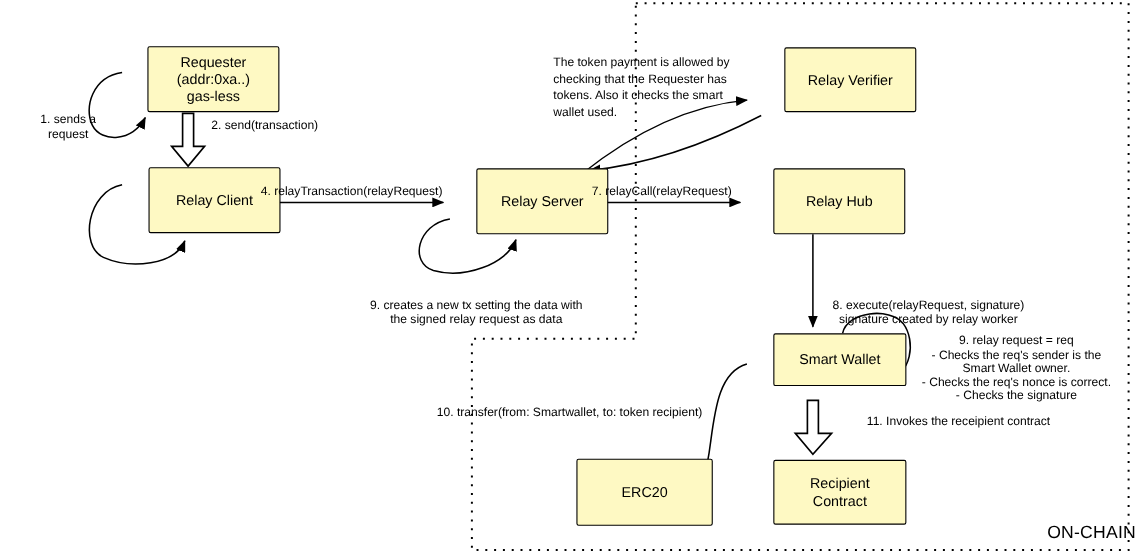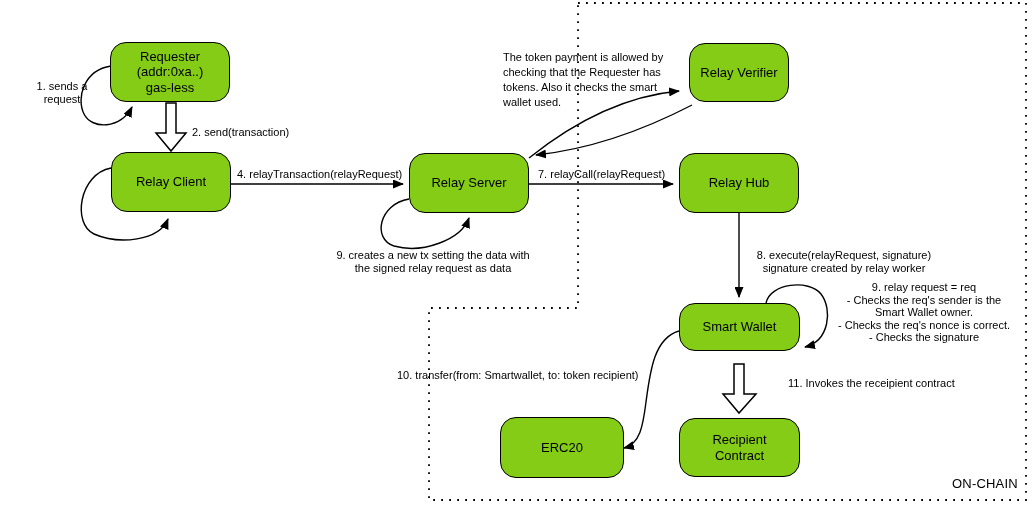--- a/index.html
+++ b/index.html
@@ -9,37 +9,38 @@
     background:#ffffff;
     font-family:"Liberation Sans","DejaVu Sans",sans-serif;
     color:#000000;
     overflow:hidden;
   }
   svg.layer{position:absolute;left:0;top:0;width:1033px;height:506px;}
   .node{
     position:absolute;
     box-sizing:border-box;
     border:1.6px solid #000000;
-    border-radius:16px;
-    background:#84cc16;
+    border-radius:2px;
+    background:#fef9c3;
     display:flex;align-items:center;justify-content:center;
     text-align:center;
     font-size:13px;line-height:1.16;
     white-space:pre-line;
+    margin-left:24px;
   }
   .lbl{
     position:absolute;
     font-size:11px;line-height:1.18;
     white-space:pre-line;
   }
   .nowrap{white-space:nowrap;}
-  .center{text-align:center;}
+  .center{text-align:center;margin-top:23px;}
   .note{line-height:1.36;}
   .tight{line-height:1.14;}
-  .onchain{font-size:13px;letter-spacing:0.2px;}
+  .onchain{font-size:16px;letter-spacing:0.2px;}
 </style>
 </head>
 <body>
 
 <div class="canvas">
 
   <svg class="layer" viewBox="0 0 1033 506" xmlns="http://www.w3.org/2000/svg">
     <defs>
       <marker id="arw" markerUnits="userSpaceOnUse" markerWidth="11" markerHeight="9" refX="10" refY="4.5" orient="auto">
         <path d="M0,0 L11,4.5 L0,9 Z" fill="#000000"></path>
@@ -64,30 +65,30 @@
 
     <path d="M 166 103 L 176 103 L 176 133 L 186 133 L 171 151 L 156 133 L 166 133 Z" fill="#ffffff" stroke="#000000" stroke-width="1.5" stroke-linejoin="miter"></path>
     <path d="M 734 364 L 744 364 L 744 394 L 756 394 L 739 413 L 723 394 L 734 394 Z" fill="#ffffff" stroke="#000000" stroke-width="1.5" stroke-linejoin="miter"></path>
   </svg>
 
   <div class="node" style="left:110px;top:42px;width:120px;height:60px;">Requester
 (addr:0xa..)
 gas-less</div>
   <div class="node" style="left:409px;top:153px;width:120px;height:60px;">Relay Server</div>
   <div class="node" style="left:111px;top:152px;width:120px;height:60px;">Relay Client</div>
-  <div class="node" style="left:689px;top:43px;width:100px;height:59px;">Relay Verifier</div>
+  <div class="node" style="left:689px;top:43px;width:120px;height:59px;">Relay Verifier</div>
   <div class="node" style="left:679px;top:153px;width:120px;height:60px;">Relay Hub</div>
   <div class="node" style="left:679px;top:303px;width:121px;height:48px;">Smart Wallet</div>
   <div class="node" style="left:500px;top:417px;width:124px;height:61px;">ERC20</div>
   <div class="node" style="left:679px;top:418px;width:121px;height:59px;">Recipient
 Contract</div>
 
   <div class="lbl center" style="left:28px;top:80px;width:68px;">1. sends a
 request</div>
-  <div class="lbl nowrap" style="left:192px;top:126px;">2. send(transaction)</div>
+  <div class="lbl nowrap" style="left:192px;top:108px;">2. send(transaction)</div>
   <div class="lbl nowrap" style="left:237px;top:168px;">4. relayTransaction(relayRequest)</div>
   <div class="lbl center" style="left:334px;top:249px;width:198px;">9. creates a new tx setting the data with
 the signed relay request as data</div>
   <div class="lbl nowrap" style="left:538px;top:168px;">7. relayCall(relayRequest)</div>
   <div class="lbl center" style="left:751px;top:249px;width:186px;">8. execute(relayRequest, signature)
 signature created by relay worker</div>
   <div class="lbl center tight" style="left:828px;top:281px;width:192px;">9. relay request = req
 - Checks the req's sender is the
 Smart Wallet owner.
 - Checks the req's nonce is correct.

